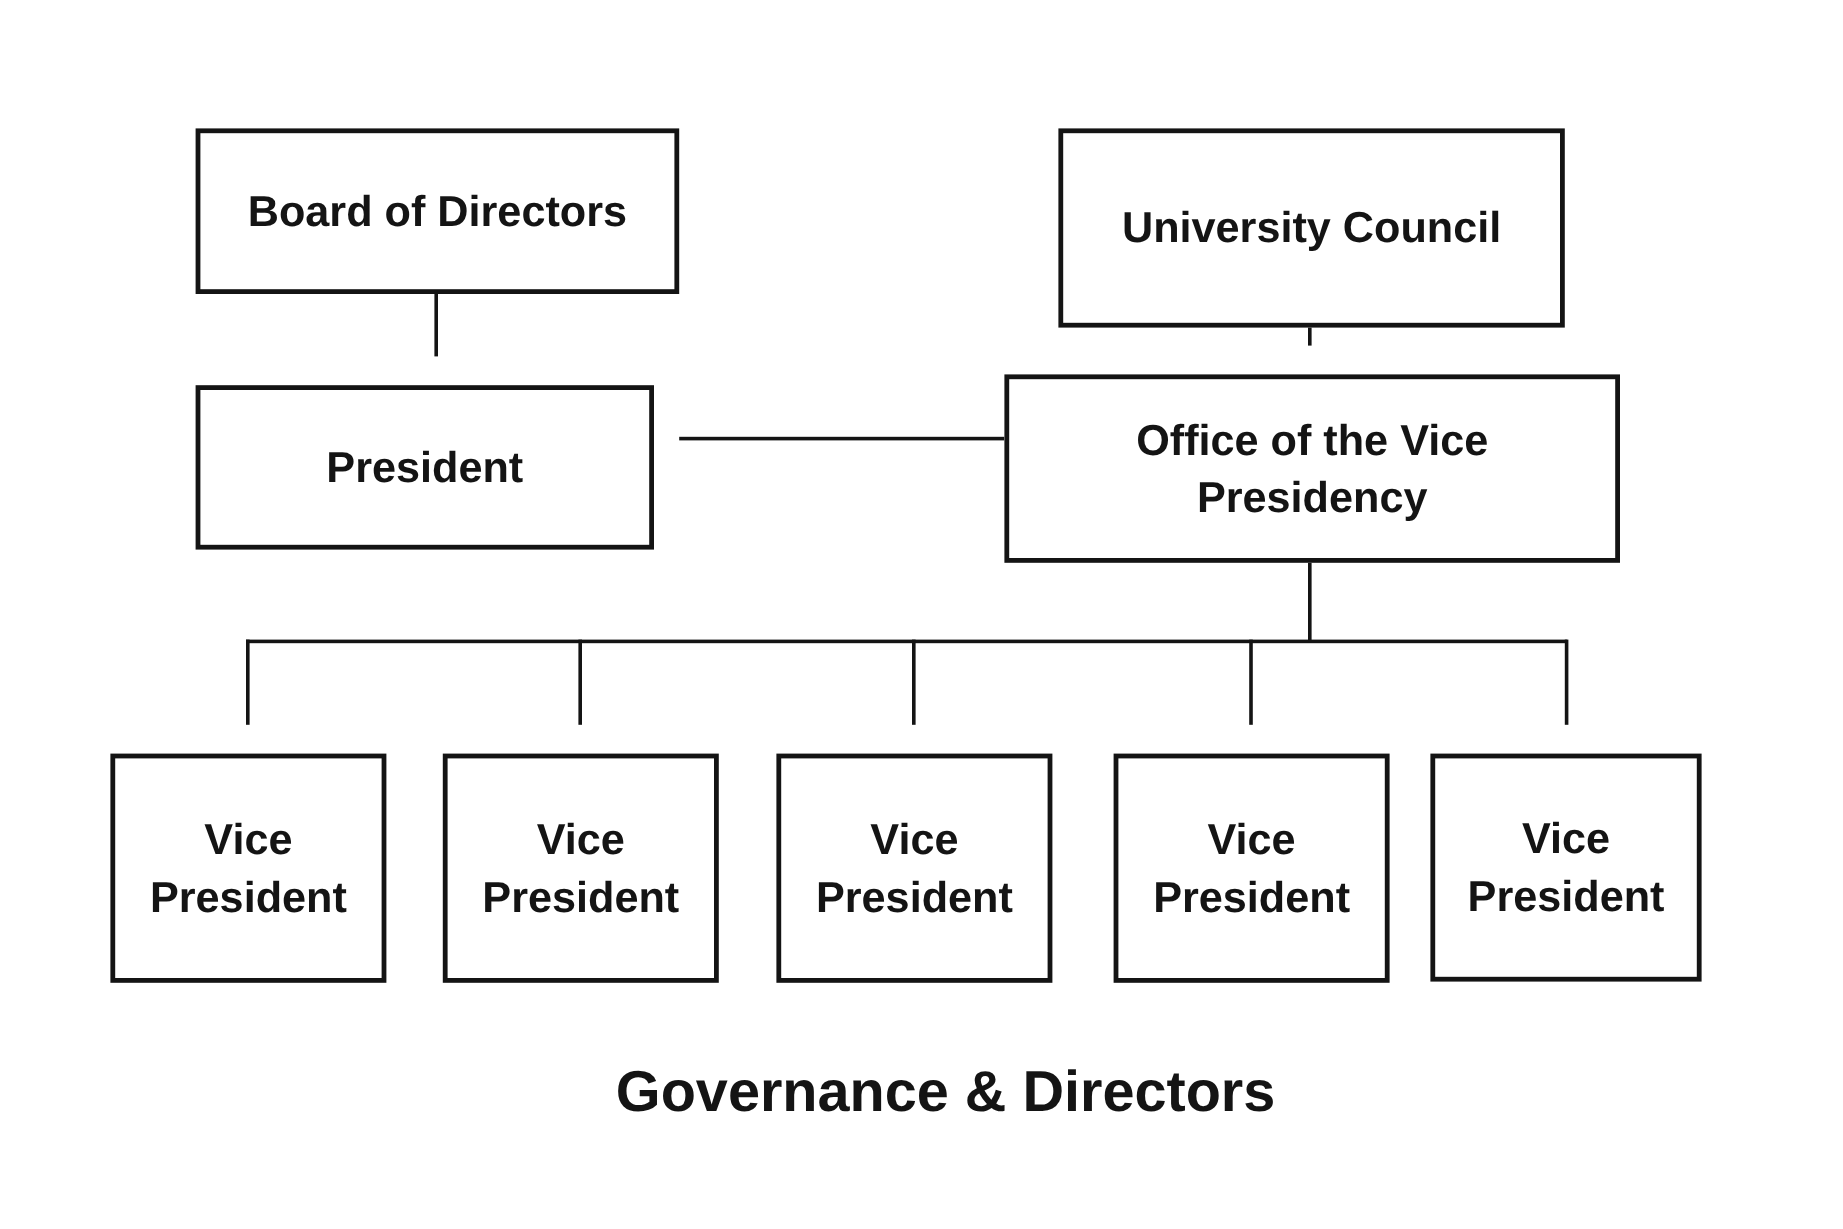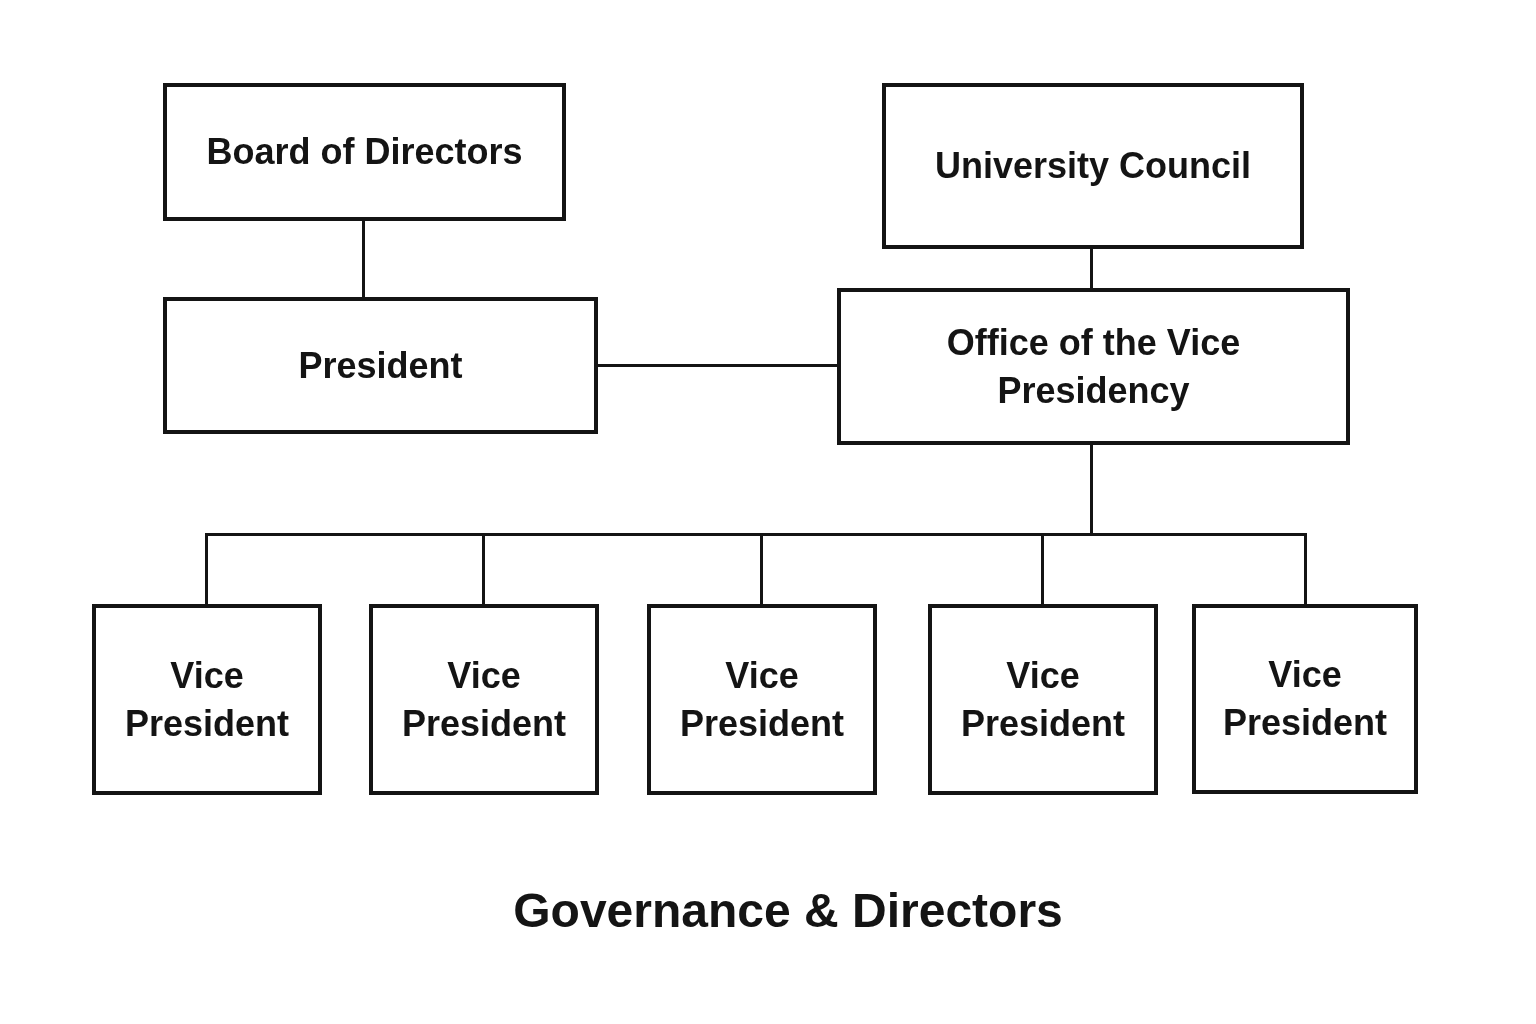--- a/index.html
+++ b/index.html
@@ -21,25 +21,26 @@
     border: 4px solid #141414;
     background: #ffffff;
     display: flex;
     align-items: center;
     justify-content: center;
     text-align: center;
     color: #141414;
     font-weight: 600;
     font-size: 36px;
     line-height: 1.32;
+    margin-top: 24px;
   }
   .node span { display: block; }
   #n-board     { left: 163px; top:  83px; width: 403px; height: 138px; }
   #n-council   { left: 882px; top:  83px; width: 422px; height: 166px; }
-  #n-president { left: 163px; top: 297px; width: 435px; height: 137px; }
+  #n-president { left: 163px; top: 297px; width: 382px; height: 137px; }
   #n-office    { left: 837px; top: 288px; width: 513px; height: 157px; padding: 0 36px; }
   #n-vp1       { left:  92px; top: 604px; width: 230px; height: 191px; padding: 0 8px; }
   #n-vp2       { left: 369px; top: 604px; width: 230px; height: 191px; padding: 0 8px; }
   #n-vp3       { left: 647px; top: 604px; width: 230px; height: 191px; padding: 0 8px; }
   #n-vp4       { left: 928px; top: 604px; width: 230px; height: 191px; padding: 0 8px; }
   #n-vp5       { left: 1192px; top: 604px; width: 226px; height: 190px; padding: 0 8px; }
 
   .line {
     position: absolute;
     background: #141414;

